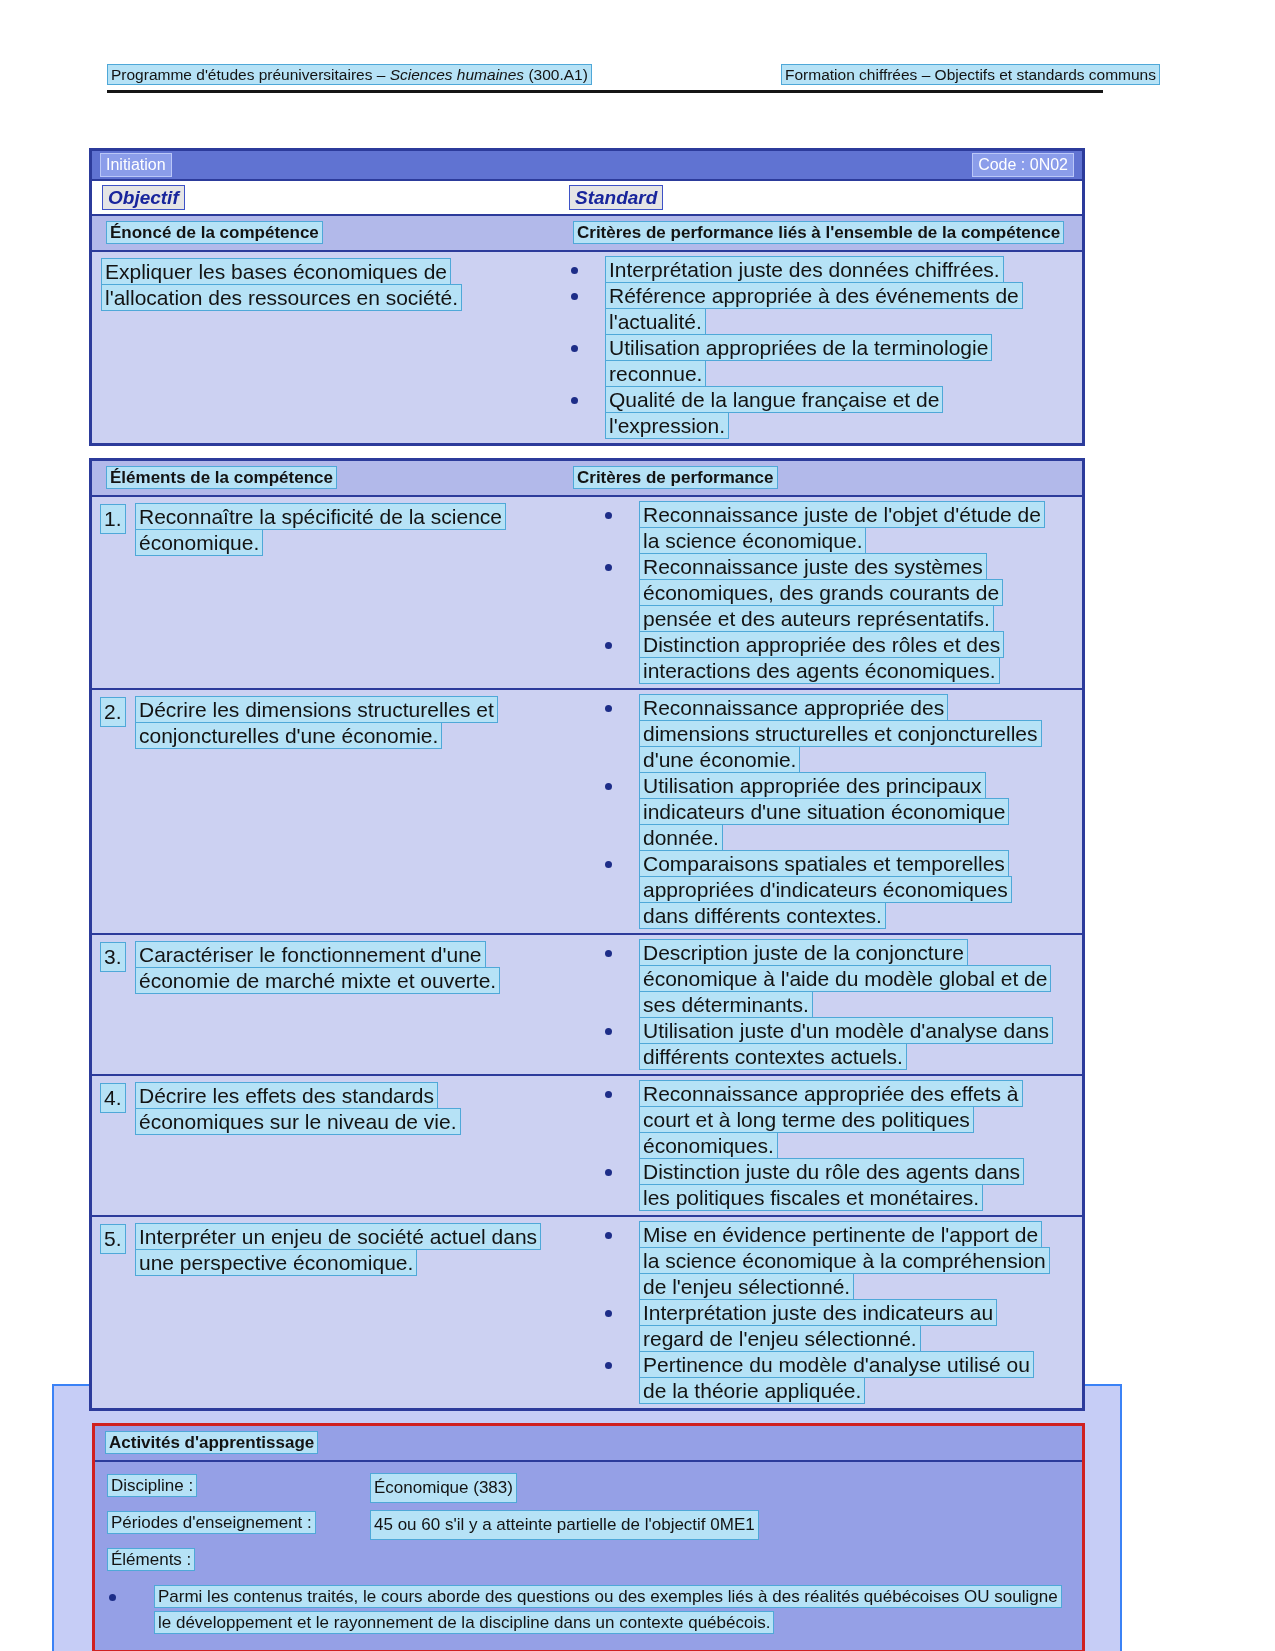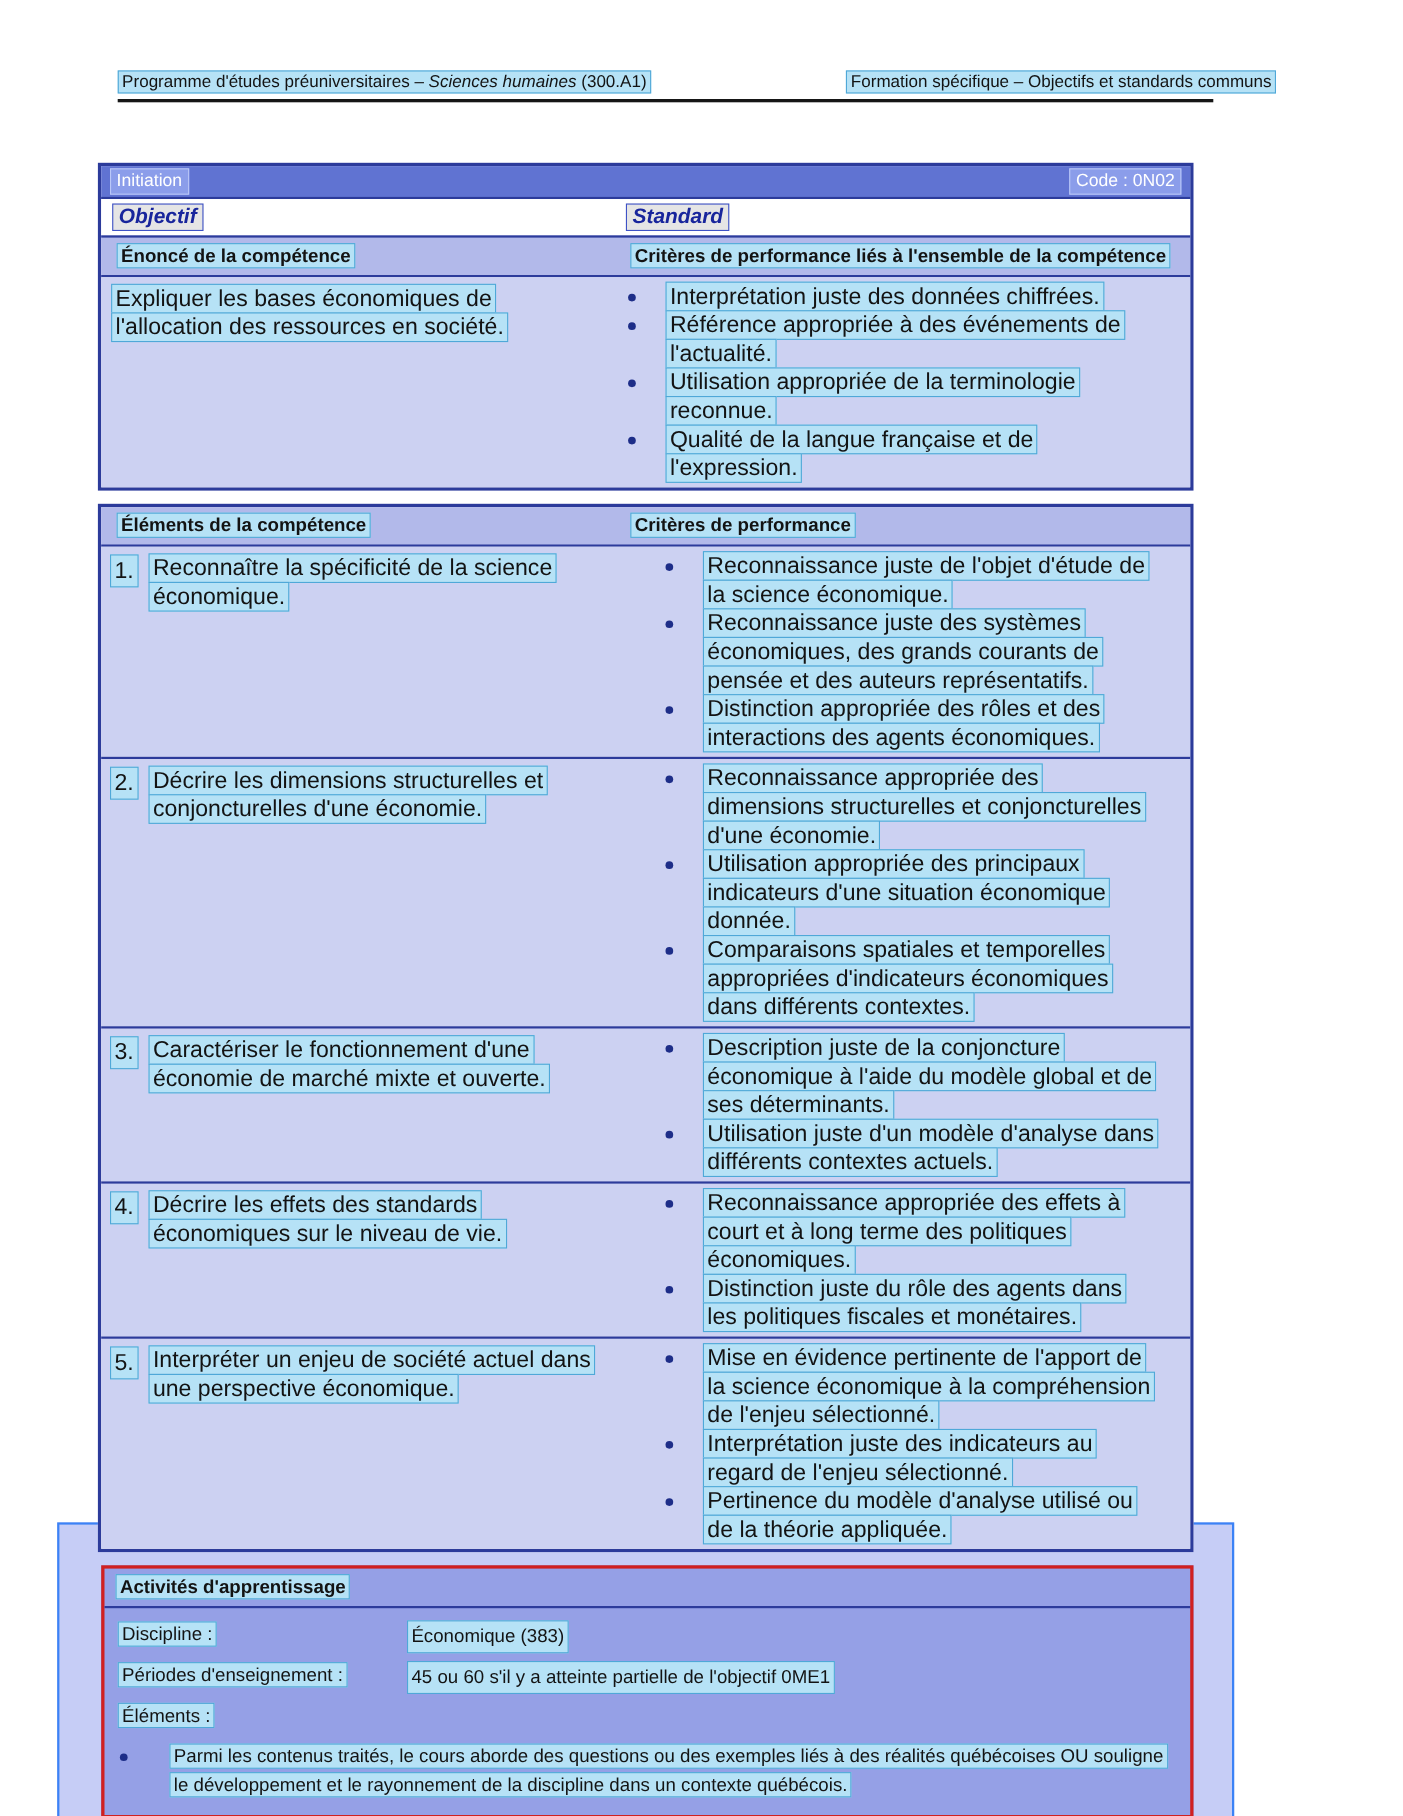--- a/index.html
+++ b/index.html
@@ -65,21 +65,21 @@
   .act-bullet .ctext{padding-right:10px}
 </style>
 </head>
 <body>
 
 <div class="doc-header">
   <div>
     <span class="hl"><span>Programme d'études préuniversitaires – </span><i>Sciences humaines</i><span> (300.A1)</span></span>
   </div>
   <div>
-    <span class="hl">Formation spécifique – Objectifs et standards communs</span>
+    <span class="hl">Formation chiffrées – Objectifs et standards communs</span>
   </div>
 </div>
 <div class="hrule top-rule"></div>
 
 <div class="main">
 
   <div class="tbl">
     <div class="banner">
       <span class="hl-bar">Initiation</span>
       <span class="hl-bar">Code : 0N02</span>
@@ -114,21 +114,21 @@
         <div class="crit">
           <span class="bullet-cell">
               <span class="dot"></span>
             </span>
           <span class="ctext"><span class="hl">Référence appropriée à des événements de l'actualité.</span></span>
         </div>
         <div class="crit">
           <span class="bullet-cell">
               <span class="dot"></span>
             </span>
-          <span class="ctext"><span class="hl">Utilisation appropriée de la terminologie reconnue.</span></span>
+          <span class="ctext"><span class="hl">Utilisation appropriées de la terminologie reconnue.</span></span>
         </div>
         <div class="crit">
           <span class="bullet-cell">
               <span class="dot"></span>
             </span>
           <span class="ctext"><span class="hl">Qualité de la langue française et de l'expression.</span></span>
         </div>
       </div>
     </div>
   </div>

